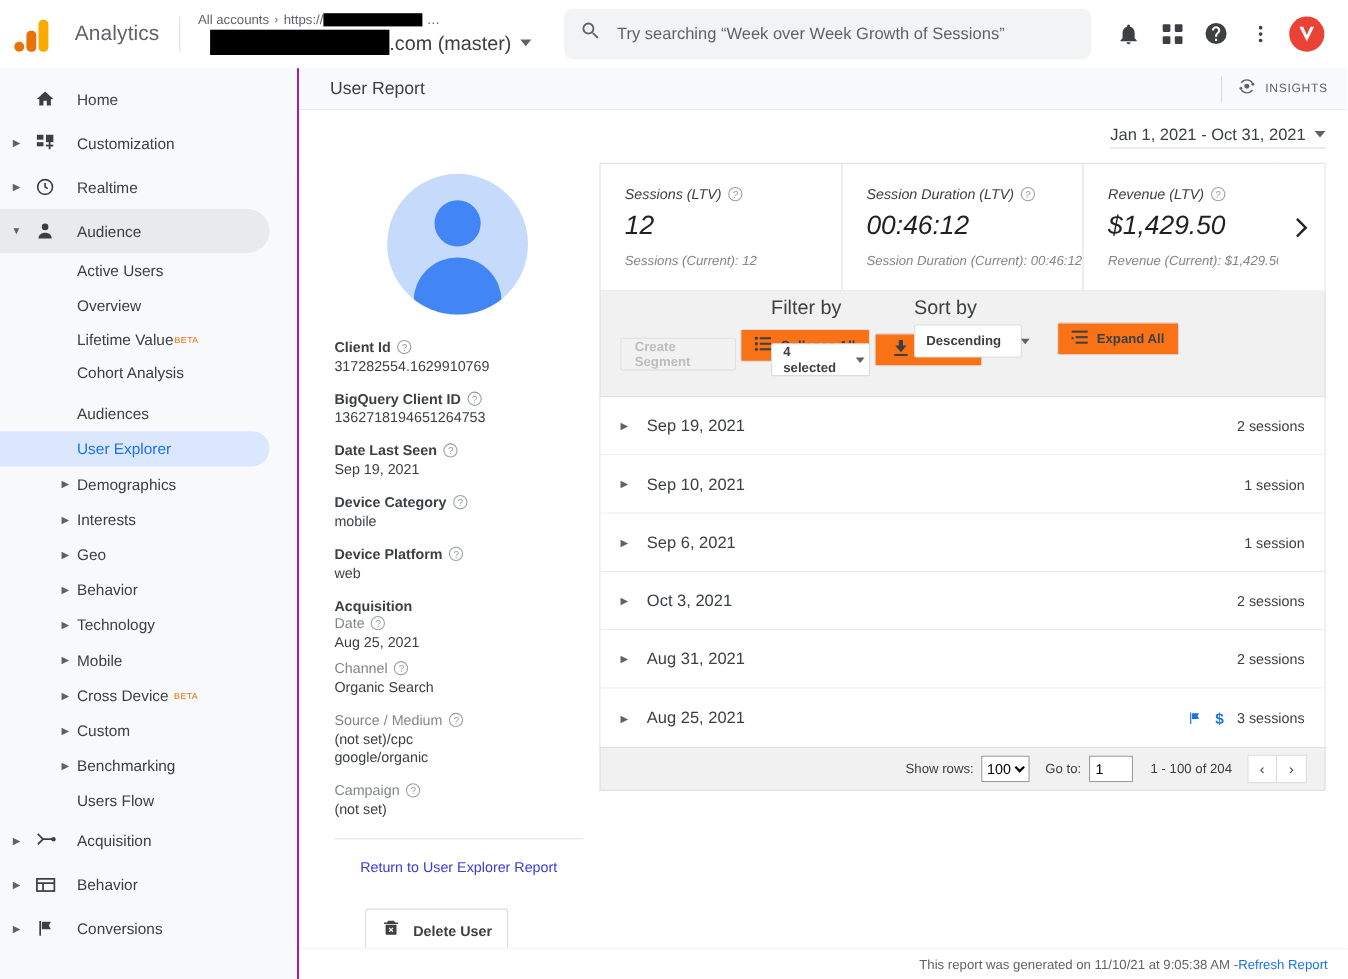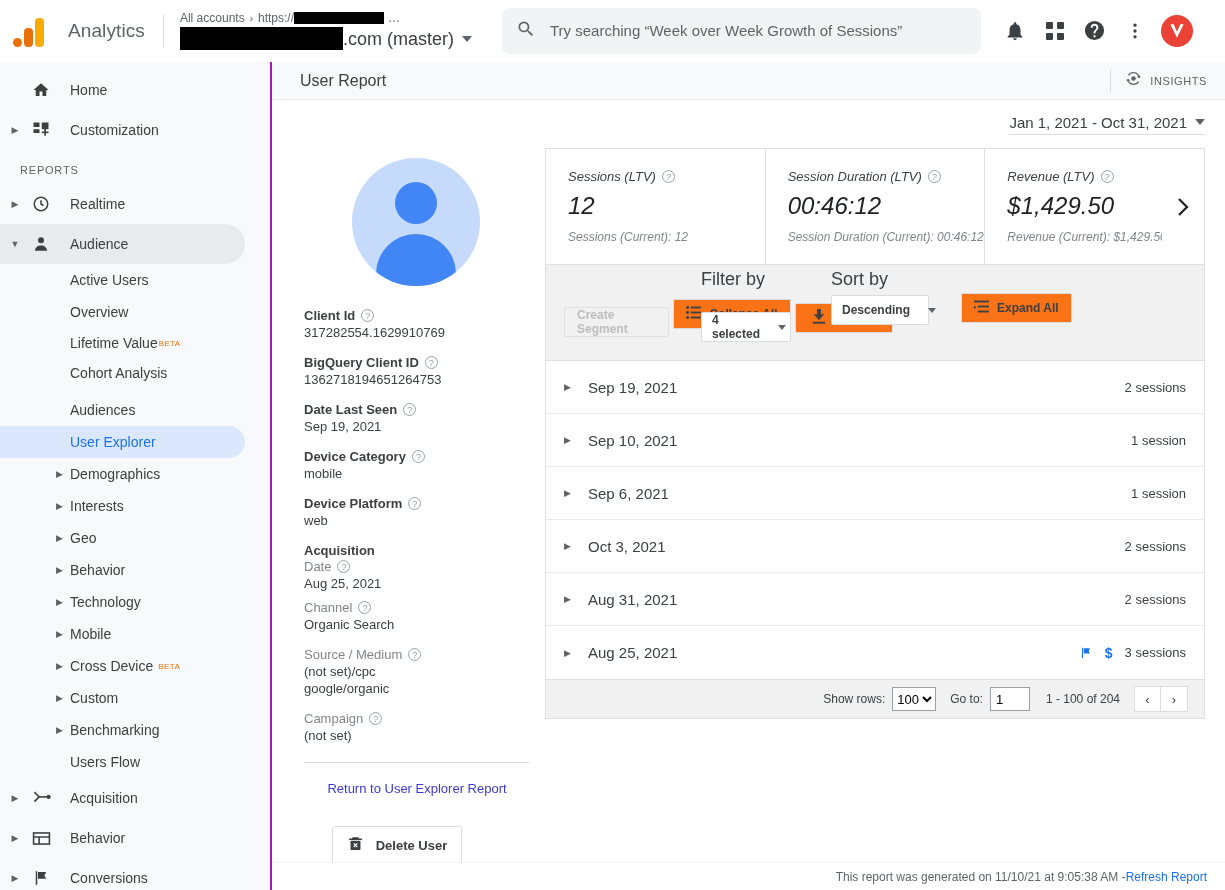--- a/index.html
+++ b/index.html
@@ -31,21 +31,21 @@
   #breadcrumb {
     font-size: 12px; color: #5f6368; display: flex; align-items: center;
     white-space: nowrap; line-height: 15px;
   }
   #breadcrumb .sep { margin: 0 5px; font-size: 10px; }
   .redact { background: #000; display: inline-block; vertical-align: middle; }
   #rd-1 { width: 90px; height: 12px; }
   #rd-2 { width: 163px; height: 23px; }
   #property-row {
     display: flex; align-items: center; font-size: 18px;
-    color: #3c4043; line-height: 24px; white-space: nowrap; margin-top: 1px;
+    color: #3c4043; line-height: 24px; white-space: nowrap; margin-top: 1px; margin-left: 11px;
   }
   #property-name { font-size: 18px; color: #3c4043; }
   .caret-down {
     width: 0; height: 0; border-left: 5px solid transparent;
     border-right: 5px solid transparent; border-top: 6px solid #5f6368;
     margin-left: 8px;
   }
   #search-wrap {
     margin-left: 30px; width: 479px; height: 46px; background: #f1f3f4;
     border-radius: 8px; display: flex; align-items: center; padding: 0 14px;
@@ -354,21 +354,20 @@
         <rect x="2" y="2" width="8" height="6"></rect>
           <rect x="13" y="2" width="9" height="9"></rect>
         <rect x="2" y="11" width="8" height="5"></rect>
         <rect x="13" y="14" width="9" height="2.2"></rect>
           <rect x="16.4" y="10.6" width="2.2" height="9"></rect>
       </svg>
     </span>
     <span class="nav-label">Customization</span>
   </div>
 
-  <div class="section-label">REPORTS</div>
 
   <div class="nav-row top">
     <span class="arrow">▶</span>
     <span class="nav-ico">
       <svg width="18" height="18" viewBox="0 0 24 24" fill="none" stroke="#3c4043" stroke-width="2">
         <circle cx="12" cy="12" r="9"></circle>
           <path d="M12 7v5l3.2 2"></path>
       </svg>
     </span>
     <span class="nav-label">Realtime</span>

